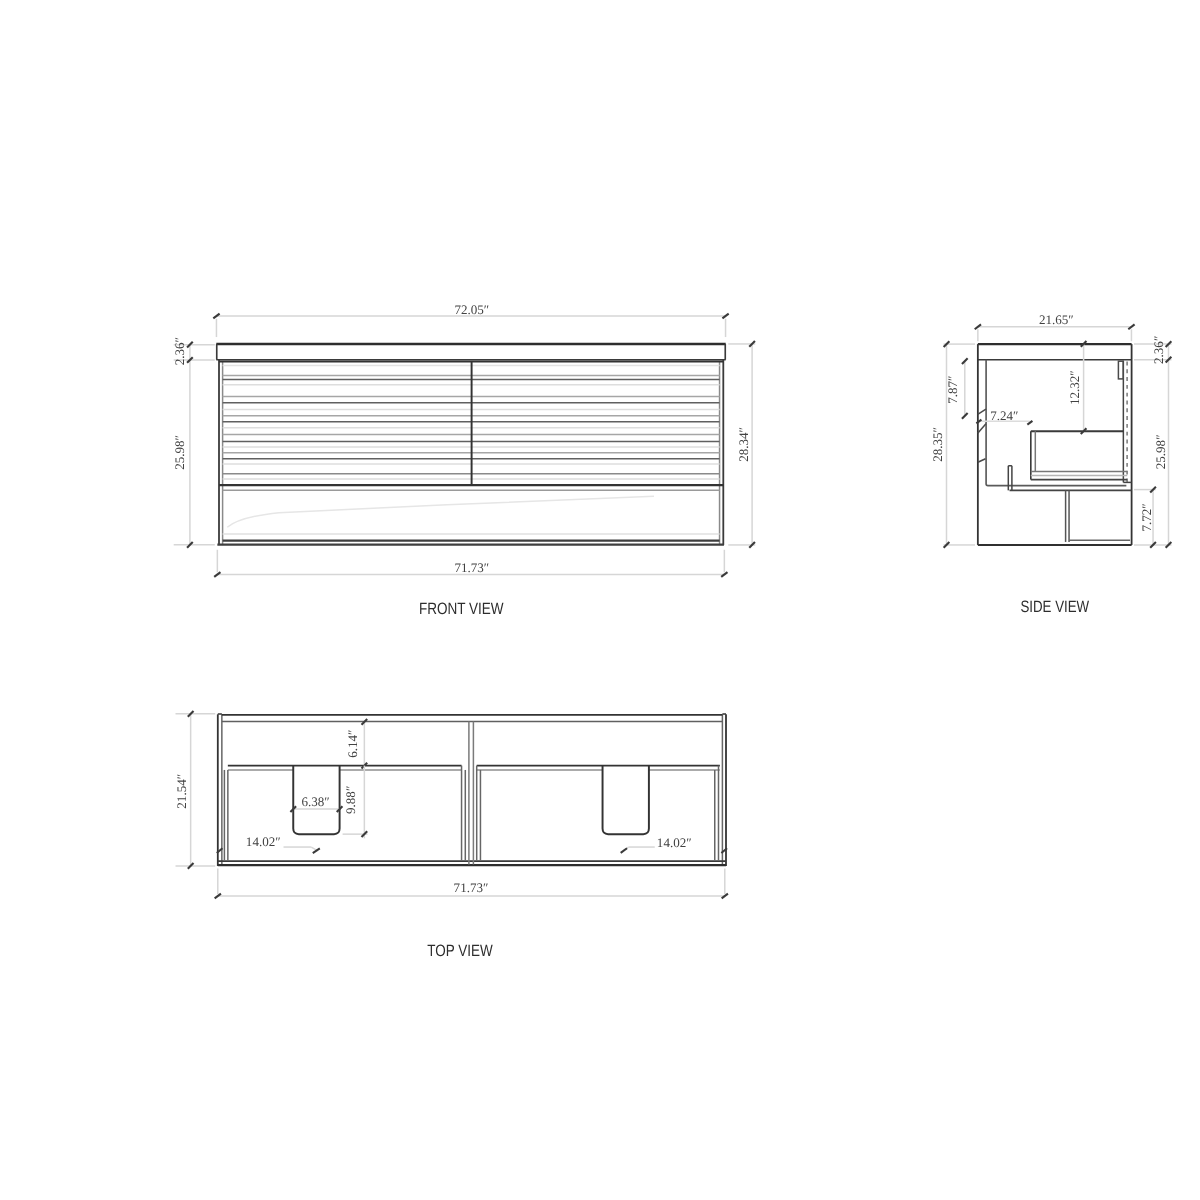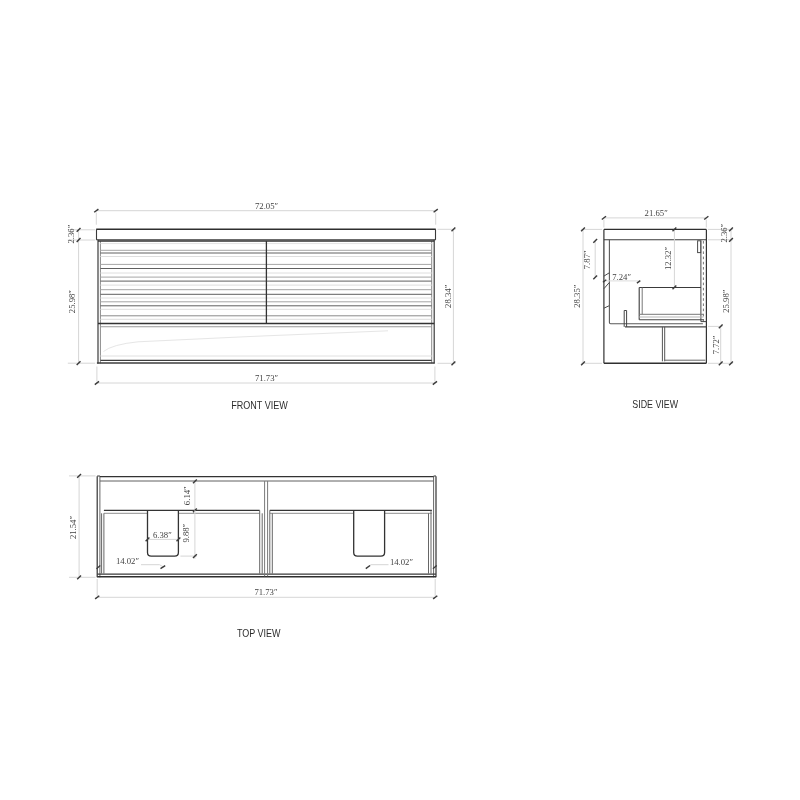--- a/index.html
+++ b/index.html
@@ -1,16 +1,16 @@
 <!DOCTYPE html>
 <html><head>
 <meta charset="utf-8">
 <style>
   html,body{margin:0;padding:0;background:#ffffff;}
-  .wrap{width:664px;height:800px;position:relative;background:#0ea5e9;}
+  .wrap{width:664px;height:800px;position:relative;background:#0ea5e9;margin-left:48px;}
   svg{display:block;}
   .dimtxt{font-family:"Liberation Serif", serif;font-size:8.7px;fill:#424242;}
   .lbl{font-family:"Liberation Sans", sans-serif;font-size:11px;fill:#2d2d2d;}
 </style>
 </head>
 <body>
 <div class="wrap">
 <svg width="800" height="800" viewBox="0 0 800 800">
 <rect x="0" y="0" width="800" height="800" fill="#ffffff"></rect>
 

